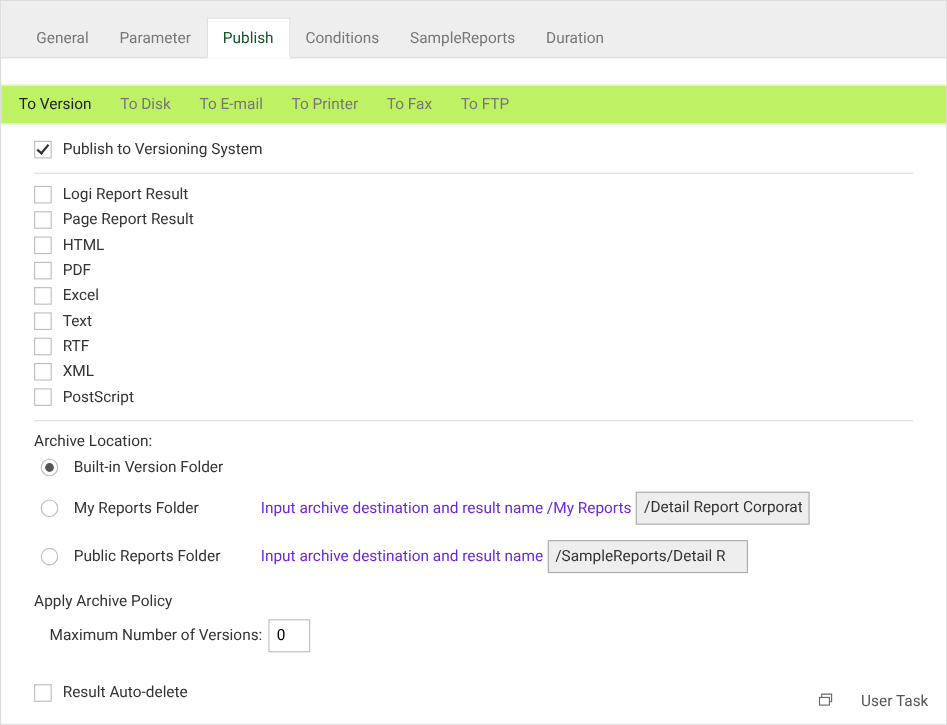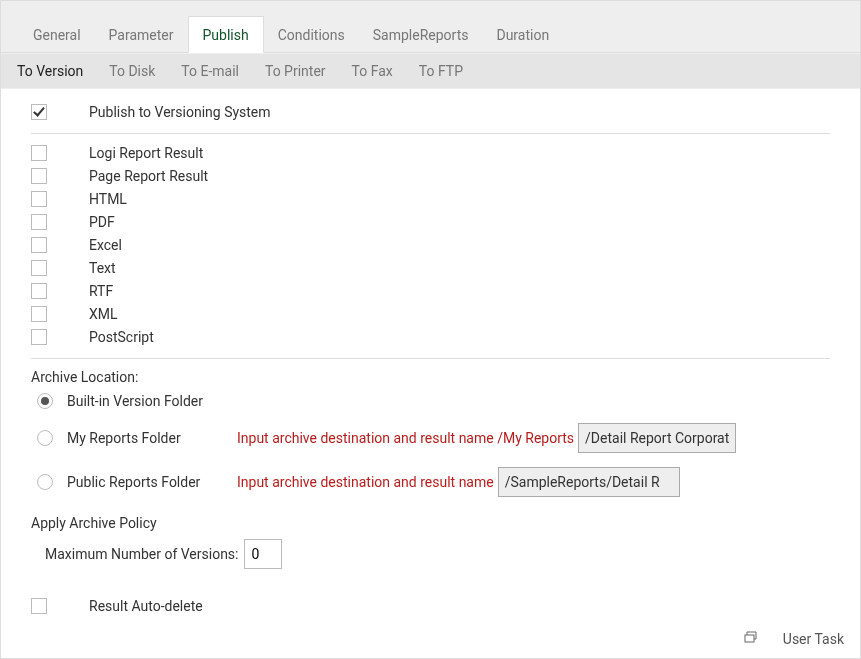--- a/index.html
+++ b/index.html
@@ -30,26 +30,26 @@
     }
     .top-tab.active {
       background: #fff;
       color: #14532d;
       border: 1px solid #ddd;
       border-bottom: 1px solid #fff;
       margin-bottom: -1px;
     }
     
     .sub-tabs {
-      background: #e5e5e5;
+      background: #bef264;
       height: 36px;
       display: flex;
       align-items: center;
       padding: 0 6px;
-      margin-top: 0;
+      margin-top: 24px;
       border-top: 1px solid #eee;
       border-bottom: 1px solid #eee;
     }
     .sub-tab {
       padding: 8px 10px;
       margin-right: 6px;
       color: #777;
       cursor: pointer;
       font-size: 14px;
     }
@@ -58,21 +58,20 @@
     }
     
     .content {
       padding: 14px 30px 10px 30px;
     }
     .checkbox-row {
       display: flex;
       align-items: center;
       margin-bottom: 5px;
       padding: 1px 0;
-      gap: 32px;
     }
     .checkbox {
       width: 16px;
       height: 16px;
       border: 1px solid #bbb;
       background: #fff;
       margin-right: 10px;
       position: relative;
       cursor: pointer;
       flex-shrink: 0;
@@ -121,21 +120,21 @@
       top: 3px;
       width: 8px;
       height: 8px;
       background: #555;
       border-radius: 50%;
     }
     .radio-label-col {
       width: 170px;
     }
     .dest-label {
-      color: #b91c1c;
+      color: #6d28d9;
       margin-right: 4px;
     }
     .dest-input {
       border: 1px solid #aaa;
       background: #eeeeee;
       padding: 5px 6px;
       font-size: 14px;
       color: #333;
       font-family: inherit;
       height: 30px;

